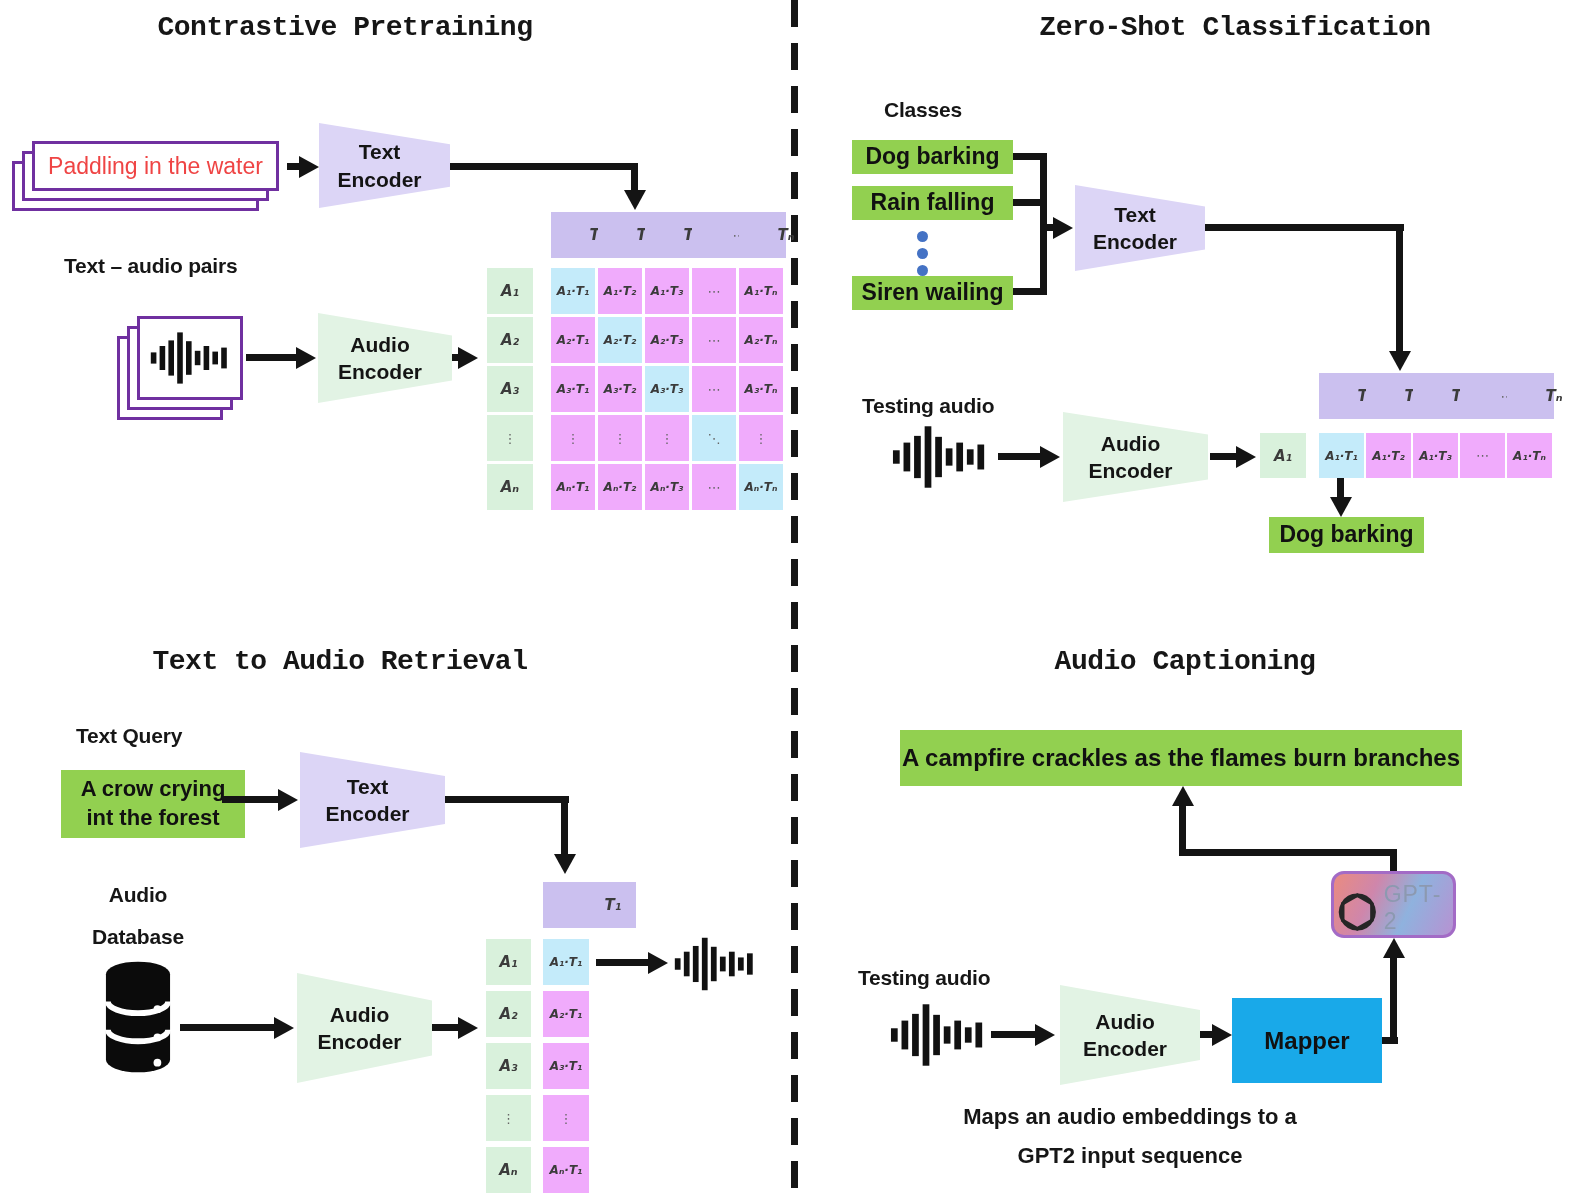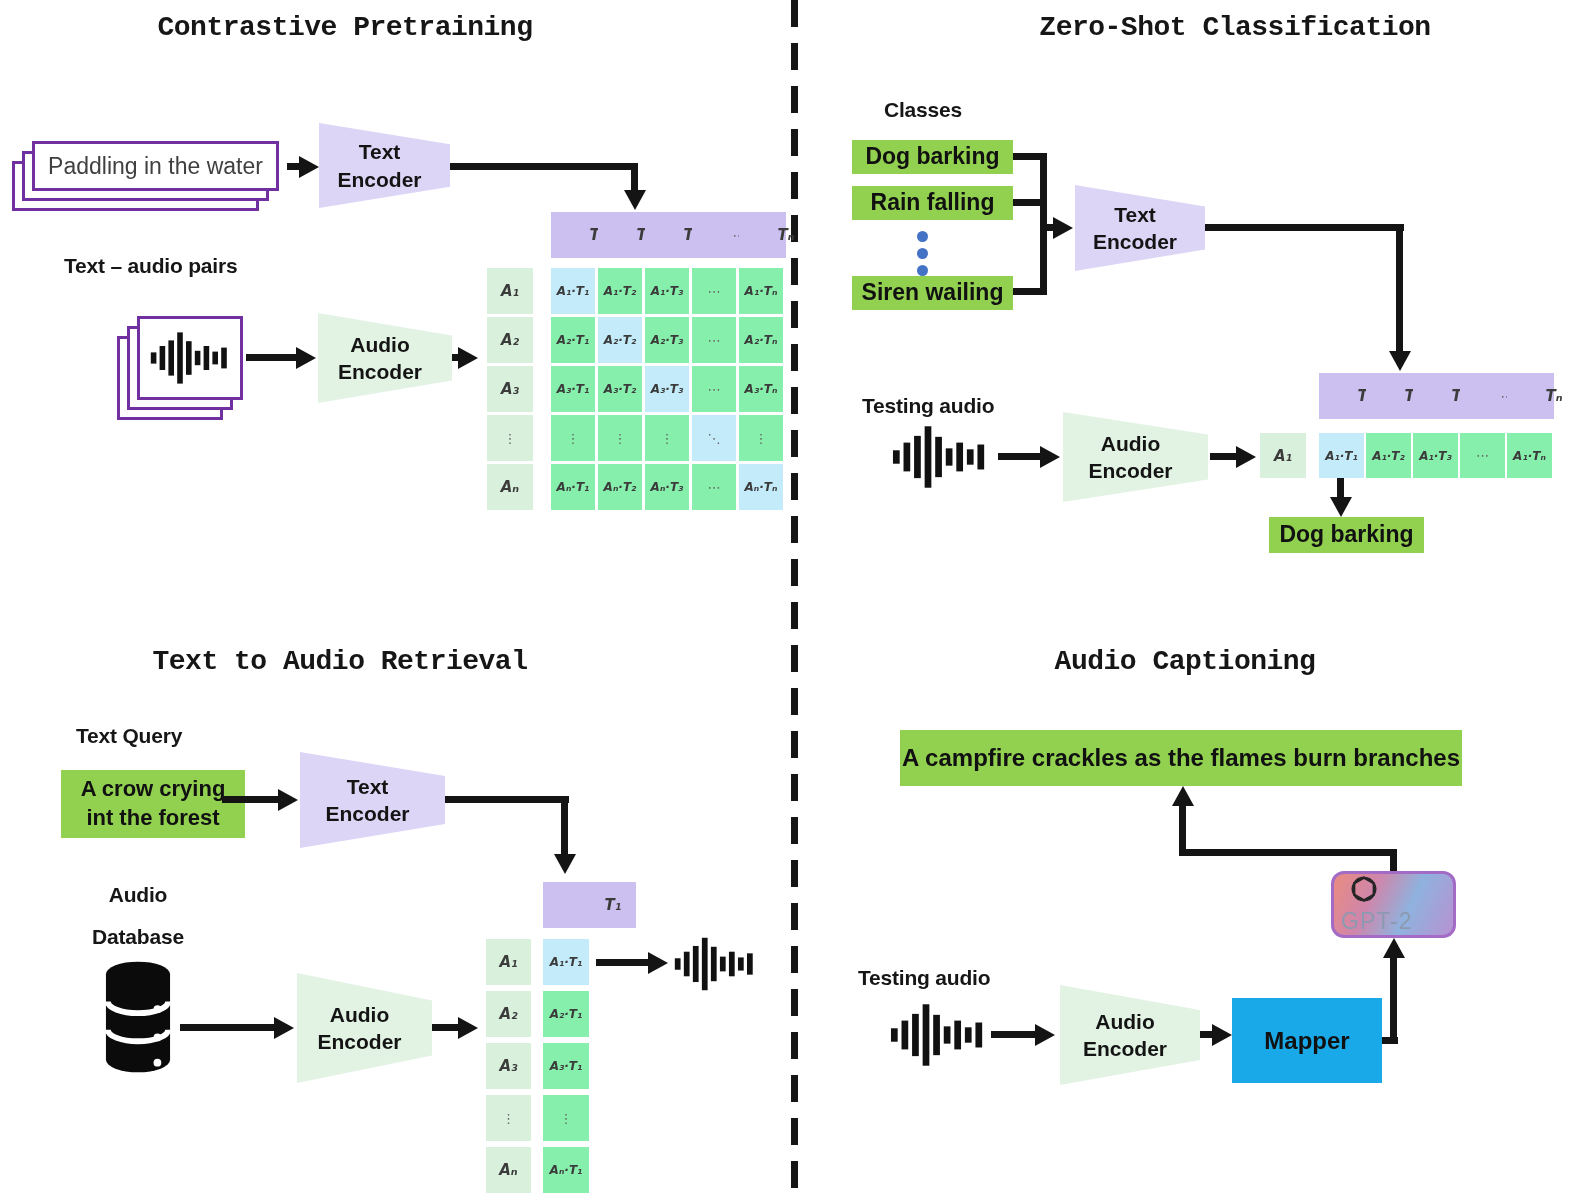--- a/index.html
+++ b/index.html
@@ -13,21 +13,21 @@
        font-weight:bold;font-size:21px;line-height:1.3;color:#141414;text-align:center;
        clip-path:polygon(0 0,100% 25%,100% 75%,0 100%);padding-right:10px;box-sizing:border-box;}
   .enc.purple{background:#DCD5F6;}
   .enc.green{background:#E2F3E4;}
   
   .grid5{position:absolute;display:grid;}
   .cell{display:flex;align-items:center;justify-content:center;font-family:"DejaVu Sans",sans-serif;
         font-style:italic;font-weight:bold;color:#3b3b3b;}
   .c-head{background:#CBC0EF;font-size:15px;padding-left:47px;}
   .c-a{background:#D9F1DC;font-size:15px;}
-  .c-g{background:#86efac;font-size:12px;}
+  .c-g{background:#f0abfc;font-size:12px;}
   .c-b{background:#C4EBFA;font-size:12px;}
   .cell.dots{font-style:normal;font-size:13px;color:#666;font-weight:normal;}
   
   .gbox{position:absolute;background:#92D050;display:flex;flex-direction:column;align-items:center;
         justify-content:center;font-weight:bold;color:#111;text-align:center;line-height:1.3;}
   
   .card{position:absolute;background:#fff;border:3px solid #7030A0;box-sizing:border-box;
         display:flex;align-items:center;justify-content:center;}
   
   .hl{position:absolute;height:7px;background:#141414;}
@@ -38,38 +38,38 @@
   
   .divider{position:absolute;left:791px;top:0;width:7px;height:1204px;
            background:repeating-linear-gradient(to bottom,#161616 0 27px,transparent 27px 43px);}
   
   .dotcol{position:absolute;display:flex;flex-direction:column;gap:6px;}
   .bdot{width:11px;height:11px;border-radius:50%;background:#4472C4;}
   .mapper{position:absolute;background:#19A9E9;display:flex;align-items:center;justify-content:center;
           font-weight:bold;font-size:24px;color:#111;}
   .gpt2{position:absolute;border:3px solid #A36BC6;border-radius:13px;box-sizing:border-box;
         background:linear-gradient(115deg,#EA8B80 0%,#CF86AB 32%,#8FB2DE 62%,#B792D2 100%);
-        display:flex;align-items:flex-start;justify-content:flex-start;padding-left:7px;gap:4px;flex-direction:column;}
+        display:flex;align-items:flex-end;justify-content:flex-start;padding-left:1px;gap:4px;}
   .gpt2-txt{font-size:23px;color:#8C99B0;letter-spacing:1px;font-weight:normal;}
   .note{position:absolute;text-align:center;font-weight:bold;font-size:22px;line-height:1.75;color:#161616;}
   .wave{display:block;}
 </style>
 </head>
 <body>
 
 <div class="canvas">
 
   <div class="divider"></div>
 
   <div class="title" style="left:95px;top:12px;width:500px;">Contrastive Pretraining</div>
 
   <div>
     <div class="card" style="left:12px;top:161px;width:247px;height:50px;"></div>
     <div class="card" style="left:22px;top:151px;width:247px;height:50px;"></div>
-    <div class="card" style="left:32px;top:141px;width:247px;height:50px;font-size:23px;color:#404040;">
+    <div class="card" style="left:32px;top:141px;width:247px;height:50px;font-size:23px;color:#ef4444;">
       <span>Paddling in the water</span>
     </div>
   </div>
 
   <div class="hl" style="left:287px;top:163px;width:14px;"></div>
   <div class="ar" style="left:299px;top:156px;"></div>
 
   <div class="enc purple" style="left:319px;top:123px;width:131px;height:85px;">
     <span>Text</span>
     <span>Encoder</span>
@@ -370,14 +370,18 @@
     <span>Encoder</span>
   </div>
 
   <div class="hl" style="left:1200px;top:1031px;width:14px;"></div>
   <div class="ar" style="left:1212px;top:1024px;"></div>
 
   <div class="mapper" style="left:1232px;top:998px;width:150px;height:85px;">
     <span>Mapper</span>
   </div>
 
+  <div class="note" style="left:880px;top:1098px;width:500px;">
+    <div>Maps an audio embeddings to a</div>
+    <div>GPT2 input sequence</div>
+  </div>
 
 </div>
 
 </body></html>

